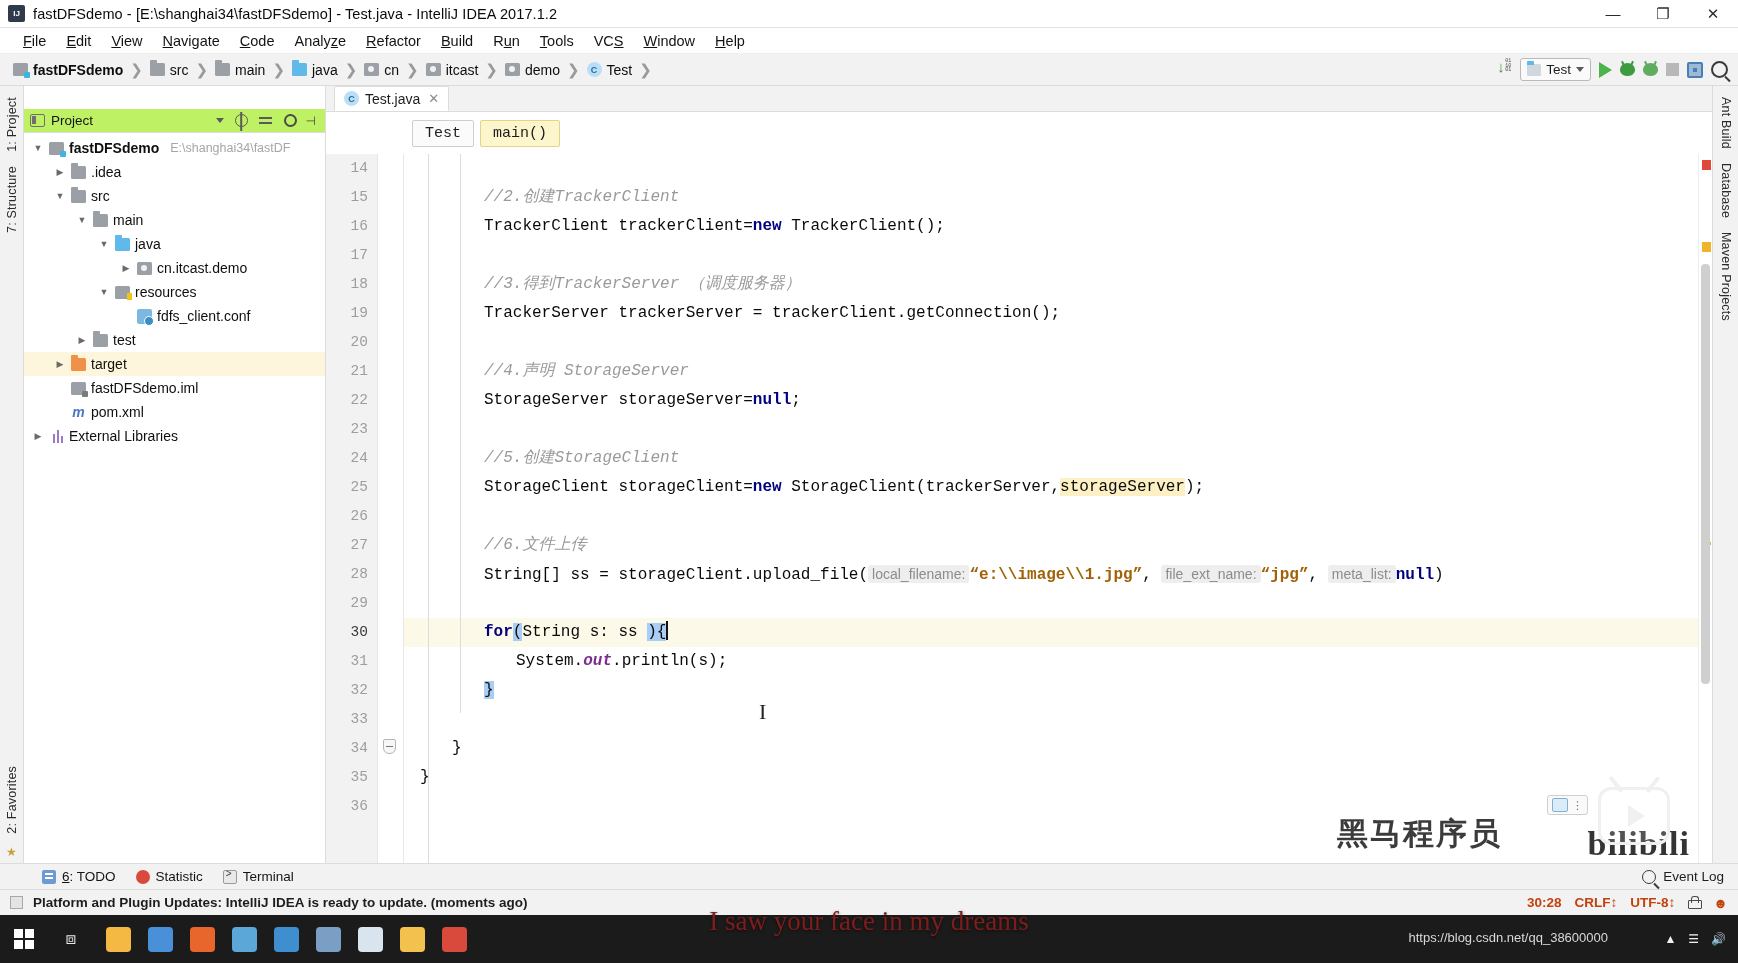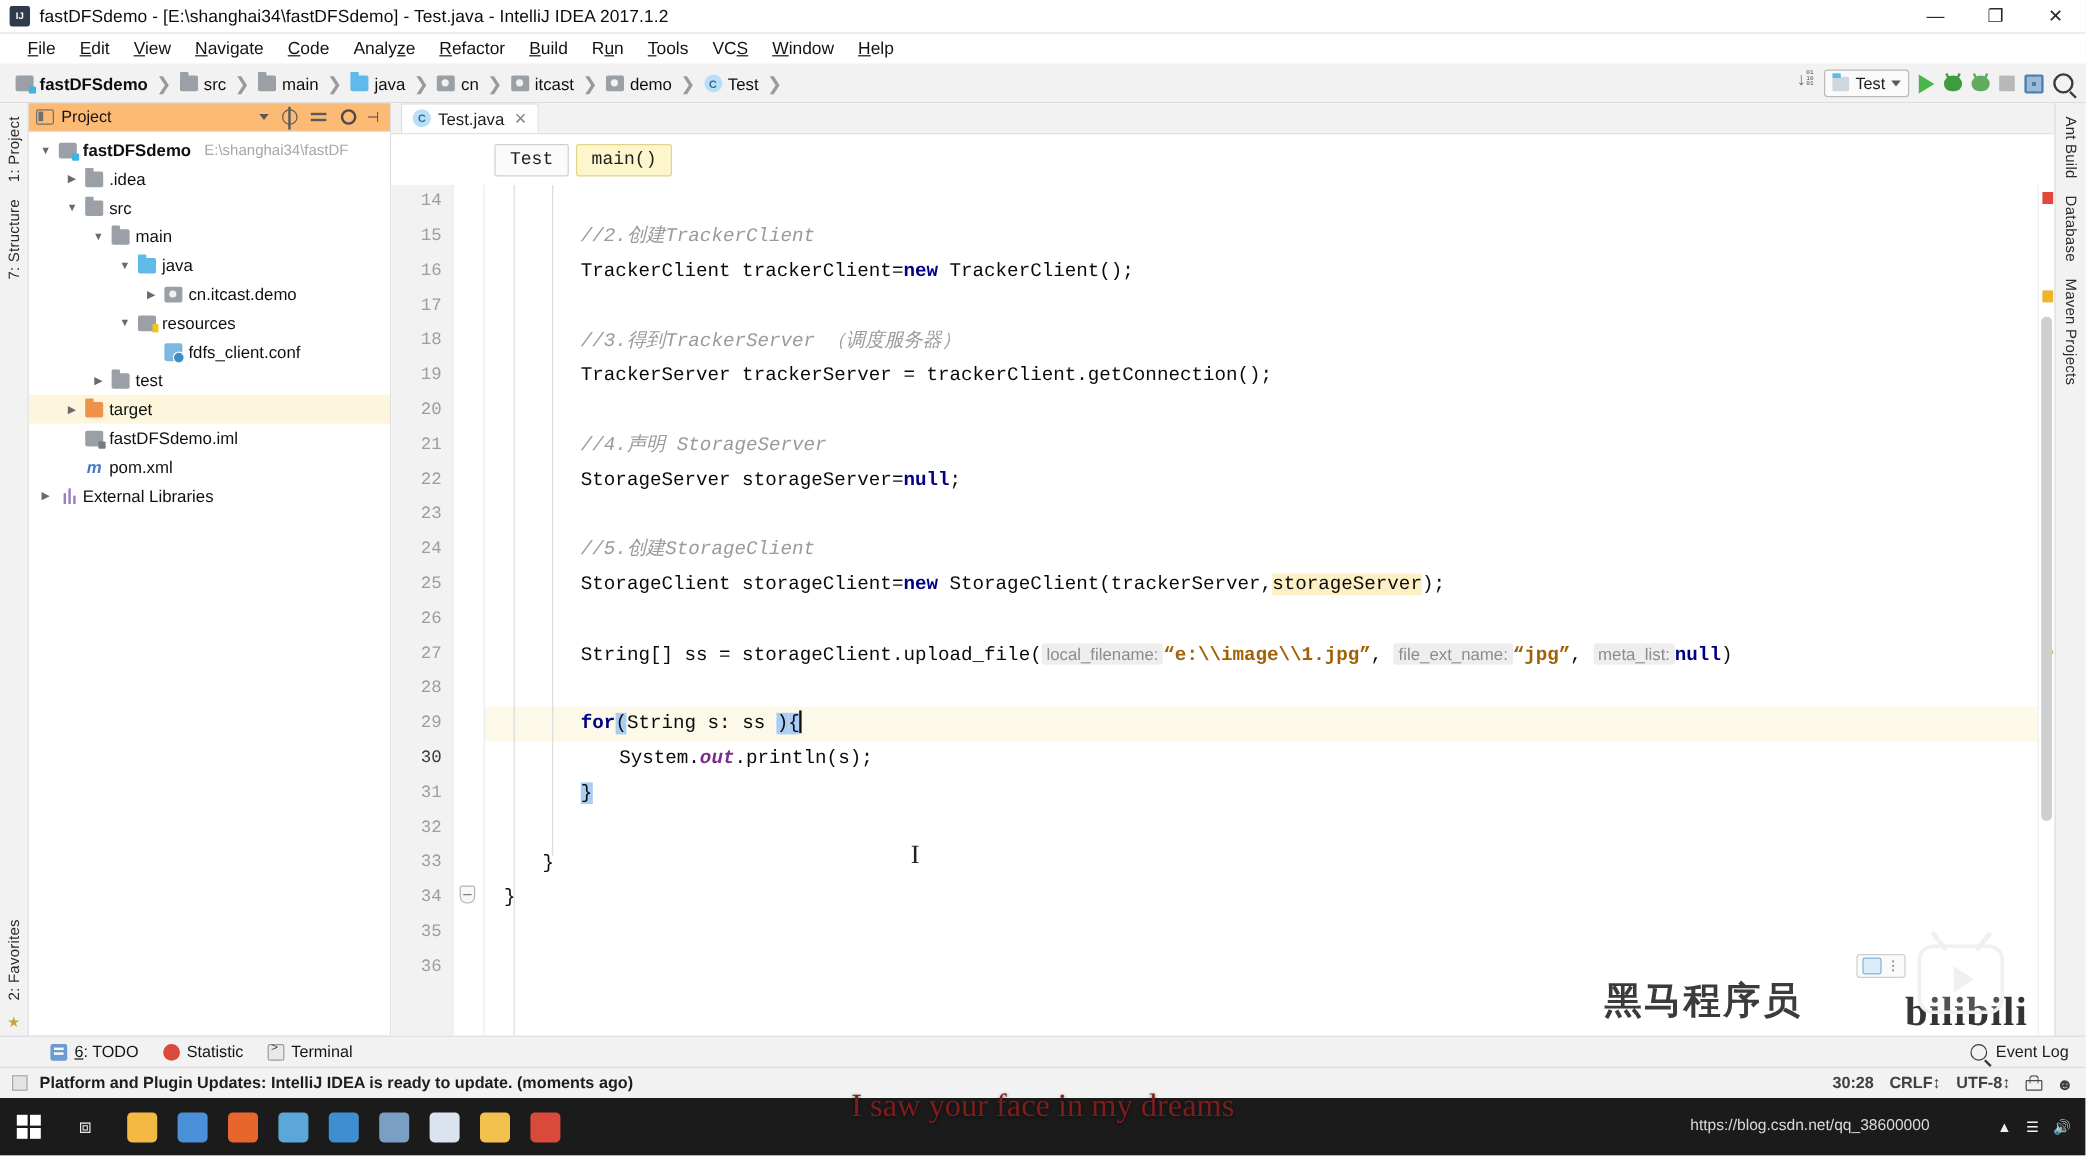--- a/index.html
+++ b/index.html
@@ -115,21 +115,21 @@
     padding:7px 2px; white-space:nowrap; cursor:default; letter-spacing:.2px;
   }
   .vtab.flip { transform:rotate(180deg); }
   .vspacer{flex:1 1 auto;}
   .vicon{ font-size:12px; color:#c8a33c; padding:4px 0; }
 
   
   .projpanel { width:302px; display:flex; flex-direction:column; flex:0 0 302px; background:#ffffff; border-right:1px solid #dcdcdc; }
   .proj-header {
     height:24px; display:flex; align-items:center; gap:6px; padding:0 6px;
-    background:#fdba74; border-bottom:1px solid #dcdcdc; flex:0 0 24px;
+    background:#bef264; border-bottom:1px solid #dcdcdc; flex:0 0 24px;margin-top:23px;
   }
   .proj-title { font-size:13.5px; color:#141414; }
   .proj-hdr-icon { width:15px;height:13px; border:1.5px solid #6f6f6f; border-radius:2px; position:relative; }
   .proj-hdr-icon::after{content:"";position:absolute;left:1px;top:1px;width:4px;height:8px;background:#6f6f6f;}
   .hdr-spacer{ margin-left:auto; }
   .hdr-btn{ font-size:12px;color:#4a4a4a;padding:0 3px; cursor:default; }
   .target-circle{width:13px;height:13px;border:1.6px solid #5a5a5a;border-radius:50%;position:relative;}
   .target-circle::after{content:"";position:absolute;left:50%;top:-3px;width:1.6px;height:19px;background:#5a5a5a;transform:translateX(-50%);}
   .collapse-ic{width:13px;height:13px;position:relative;}
   .collapse-ic::before,.collapse-ic::after{content:"";position:absolute;left:0;width:13px;height:1.6px;background:#5a5a5a;}
@@ -237,21 +237,21 @@
   .tw-ic.term{ background:#e9e9e9;border:1px solid #9a9a9a; position:relative; }
   .tw-ic.term::after{content:">";position:absolute;left:2px;top:-3px;font-size:10px;color:#444;}
   .tw-right{ margin-left:auto; display:flex; align-items:center; gap:7px; padding-right:14px; font-size:13.5px; }
 
   
   .statusbar {
     height:26px; background:#f2f2f2; border-top:1px solid #dcdcdc; display:flex;
     align-items:center; gap:10px; padding:0 10px; flex:0 0 26px; font-size:13.5px;font-weight:bold;
   }
   .sb-box { width:13px;height:13px;border:1px solid #a8a8a8;background:#e4e4e4; }
-  .sb-right{ margin-left:auto; display:flex; align-items:center; gap:13px; color:#404040; }
+  .sb-right{ margin-left:auto; display:flex; align-items:center; gap:13px; color:#c2410c; }
   .lockic{width:12px;height:13px;position:relative;}
   .lockic::before{content:"";position:absolute;left:0;bottom:0;width:12px;height:7px;border:1.4px solid #4a4a4a;border-radius:1px;}
   .lockic::after{content:"";position:absolute;left:3px;top:0;width:6px;height:6px;border:1.4px solid #4a4a4a;border-bottom:none;border-radius:3px 3px 0 0;}
 
   
   .taskbar {
     height:48px; background:#1b1b1b; display:flex; align-items:center; flex:0 0 48px;
     position:relative;
   }
   .start {
@@ -558,20 +558,21 @@
             <div class="cline" style="padding-left: 80px;"></div>
             <div class="cline" style="padding-left: 80px;"><span class="cmt">//3.得到TrackerServer （调度服务器）</span></div>
             <div class="cline" style="padding-left: 80px;"><span class="">TrackerServer trackerServer = trackerClient.getConnection();</span></div>
             <div class="cline" style="padding-left: 80px;"></div>
             <div class="cline" style="padding-left: 80px;"><span class="cmt">//4.声明 StorageServer</span></div>
             <div class="cline" style="padding-left: 80px;"><span class="">StorageServer storageServer=</span><span class="kw">null</span><span class="">;</span></div>
             <div class="cline" style="padding-left: 80px;"></div>
             <div class="cline" style="padding-left: 80px;"><span class="cmt">//5.创建StorageClient</span></div>
             <div class="cline" style="padding-left: 80px;"><span class="">StorageClient storageClient=</span><span class="kw">new</span><span class=""> StorageClient(trackerServer,</span><span class="selhl">storageServer</span><span class="">);</span></div>
             <div class="cline" style="padding-left: 80px;"></div>
+            <div class="cline" style="padding-left: 80px;"><span class="cmt">//6.文件上传</span></div>
             <div class="cline" style="padding-left: 80px;"><span class="">String[] ss = storageClient.upload_file(</span><span class="hint">local_filename:</span><span class="str">“e:\\image\\1.jpg”</span><span class="">, </span><span class="hint">file_ext_name:</span><span class="str">“jpg”</span><span class="">, </span><span class="hint">meta_list:</span><span class="kw">null</span><span class="">)</span></div>
             <div class="cline" style="padding-left: 80px;"></div>
             <div class="cline hl" style="padding-left: 80px;"><span class="kw">for</span><span class="brmatch">(</span><span class="">String s: ss </span><span class="brmatch">)</span><span class="brmatch">{</span><span class="caret"></span></div>
             <div class="cline" style="padding-left: 112px;"><span class="">System.</span><span class="fld">out</span><span class="">.println(s);</span></div>
             <div class="cline" style="padding-left: 80px;"><span class="brmatch">}</span></div>
             <div class="cline" style="padding-left: 80px;"></div>
             <div class="cline" style="padding-left: 48px;"><span class="">}</span></div>
             <div class="cline" style="padding-left: 16px;"><span class="">}</span></div>
             <div class="cline" style="padding-left: 16px;"></div>
           </div>

